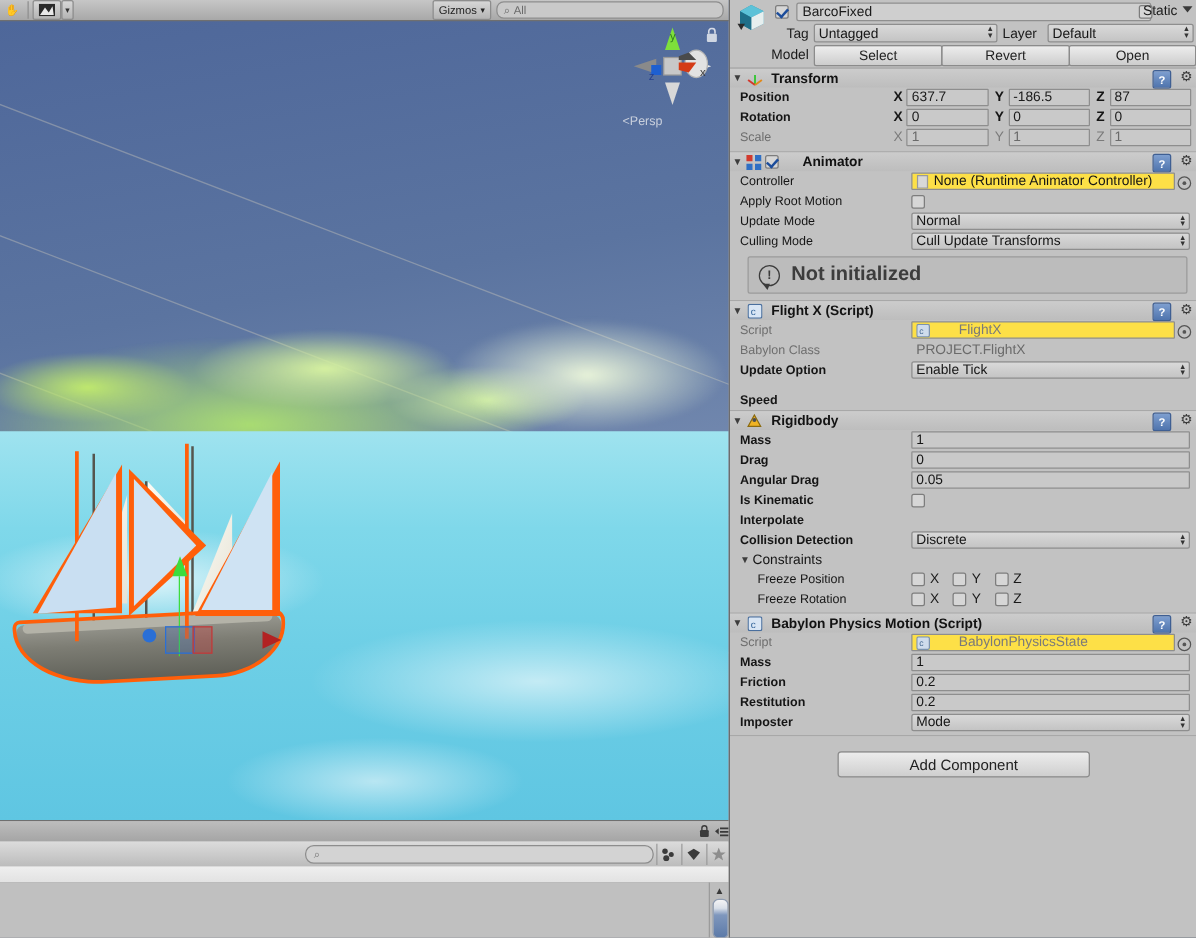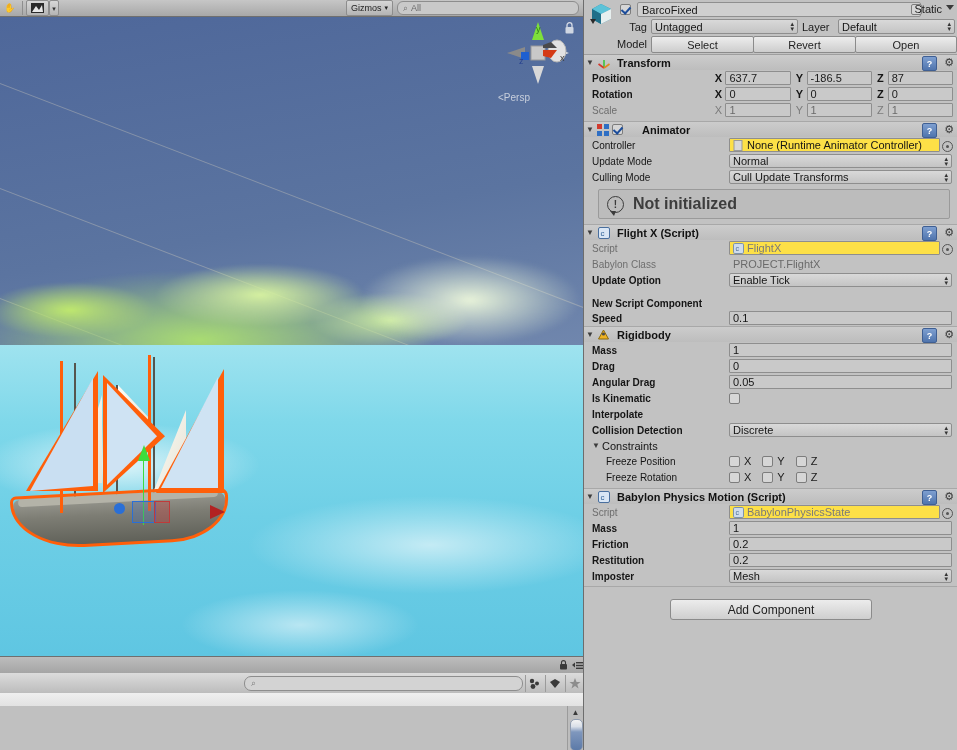--- a/index.html
+++ b/index.html
@@ -107,21 +107,21 @@
   .lbl.norm{font-weight:normal;}
   .lbl.ind{padding-left:22px;}
   .fld{flex:1;margin-right:6px;height:14px;background:#c9c9c9;border:1px solid #8e8e8e;border-radius:1px;
     display:flex;align-items:center;padding:0 3px;box-sizing:border-box;font-size:11px;color:#151515;}
   .fld.ro{color:#6a6a6a;background:#c4c4c4;}
   .drop{flex:1;margin-right:6px;height:14px;background:linear-gradient(#d9d9d9,#c4c4c4);border:1px solid #8e8e8e;border-radius:2px;
     display:flex;align-items:center;padding:0 3px;box-sizing:border-box;font-size:11px;color:#151515;position:relative;}
   .drop .updown{position:absolute;right:3px;top:1px;font-size:7px;line-height:5px;color:#333;text-align:center;}
   .objfld{flex:1;margin-right:18px;height:14px;background:#fde047;border:1px solid #8e8e8e;border-radius:1px;
     display:flex;align-items:center;padding:0 3px;box-sizing:border-box;font-size:11px;color:#151515;position:relative;}
-  .objfld.ro{color:#7a7a7a;}
+  .objfld.ro{color:#7a7a7a;gap:20px;}
   .dot-sel{position:absolute;right:-14px;top:2px;width:9px;height:9px;border-radius:50%;border:1px solid #555;}
   .dot-sel:after{content:"";position:absolute;left:3px;top:3px;width:3px;height:3px;border-radius:50%;background:#555;}
   .mini-ic{width:11px;height:11px;margin-right:3px;display:inline-block;flex:0 0 auto;}
 
   .vec-row{position:relative;height:16px;display:flex;align-items:center;}
   .axis{width:12px;text-align:left;font-size:11px;font-weight:bold;color:#151515;}
   .axis.dim{color:#7b7b7b;font-weight:normal;}
   .vfld{width:72px;height:14px;background:#c9c9c9;border:1px solid #8e8e8e;border-radius:1px;
     display:flex;align-items:center;padding:0 3px;box-sizing:border-box;font-size:11px;margin-right:5px;}
   .vfld.dim{color:#6a6a6a;}
@@ -410,20 +410,24 @@
         <span class="lbl norm">Controller</span>
         <span class="objfld">
           <svg class="mini-ic" viewBox="0 0 11 11">
             <rect x="1" y="0.5" width="8" height="10" fill="#d8d8d8" stroke="#9a9a9a"></rect>
           </svg>
           <span>None (Runtime Animator Controller)</span>
           <span class="dot-sel"></span>
         </span>
       </div>
       <div class="row">
+        <span class="lbl norm">Apply Root Motion</span>
+        <span class="cb"></span>
+      </div>
+      <div class="row">
         <span class="lbl norm">Update Mode</span>
         <span class="drop">
           <span>Normal</span>
           <span class="updown">▴<br>▾</span>
         </span>
       </div>
       <div class="row">
         <span class="lbl norm">Culling Mode</span>
         <span class="drop">
           <span>Cull Update Transforms</span>
@@ -469,28 +473,22 @@
         </span>
       </div>
       <div class="row">
         <span class="lbl">Update Option</span>
         <span class="drop">
           <span>Enable Tick</span>
           <span class="updown">▴<br>▾</span>
         </span>
       </div>
       <div style="height:8px;"></div>
-      <div class="row" style="height:14px;">
-        <span class="lbl">New Script Component</span>
-      </div>
       <div class="row">
         <span class="lbl">Speed</span>
-        <span class="fld">
-          <span>0.1</span>
-        </span>
       </div>
     </div>
 
     <div class="comp">
       <div class="comp-header">
         <span class="foldout">▼</span>
         <span class="comp-icon">
           <svg width="13" height="12" viewBox="0 0 13 12">
             <polygon points="6.5,1 11.5,10 1.5,10" fill="#f0b323" stroke="#8a6a10"></polygon>
             <circle cx="6.5" cy="5" r="1.6" fill="#4d4d4d"></circle>
@@ -601,21 +599,21 @@
       </div>
       <div class="row">
         <span class="lbl">Restitution</span>
         <span class="fld">
             <span>0.2</span>
           </span>
       </div>
       <div class="row">
         <span class="lbl">Imposter</span>
         <span class="drop">
-          <span>Mesh</span>
+          <span>Mode</span>
           <span class="updown">▴<br>▾</span>
         </span>
       </div>
       <div style="height:2px;"></div>
     </div>
 
     <div id="add-comp-wrap">
       <div id="add-comp">Add Component</div>
     </div>
     <div id="insp-rest"></div>

